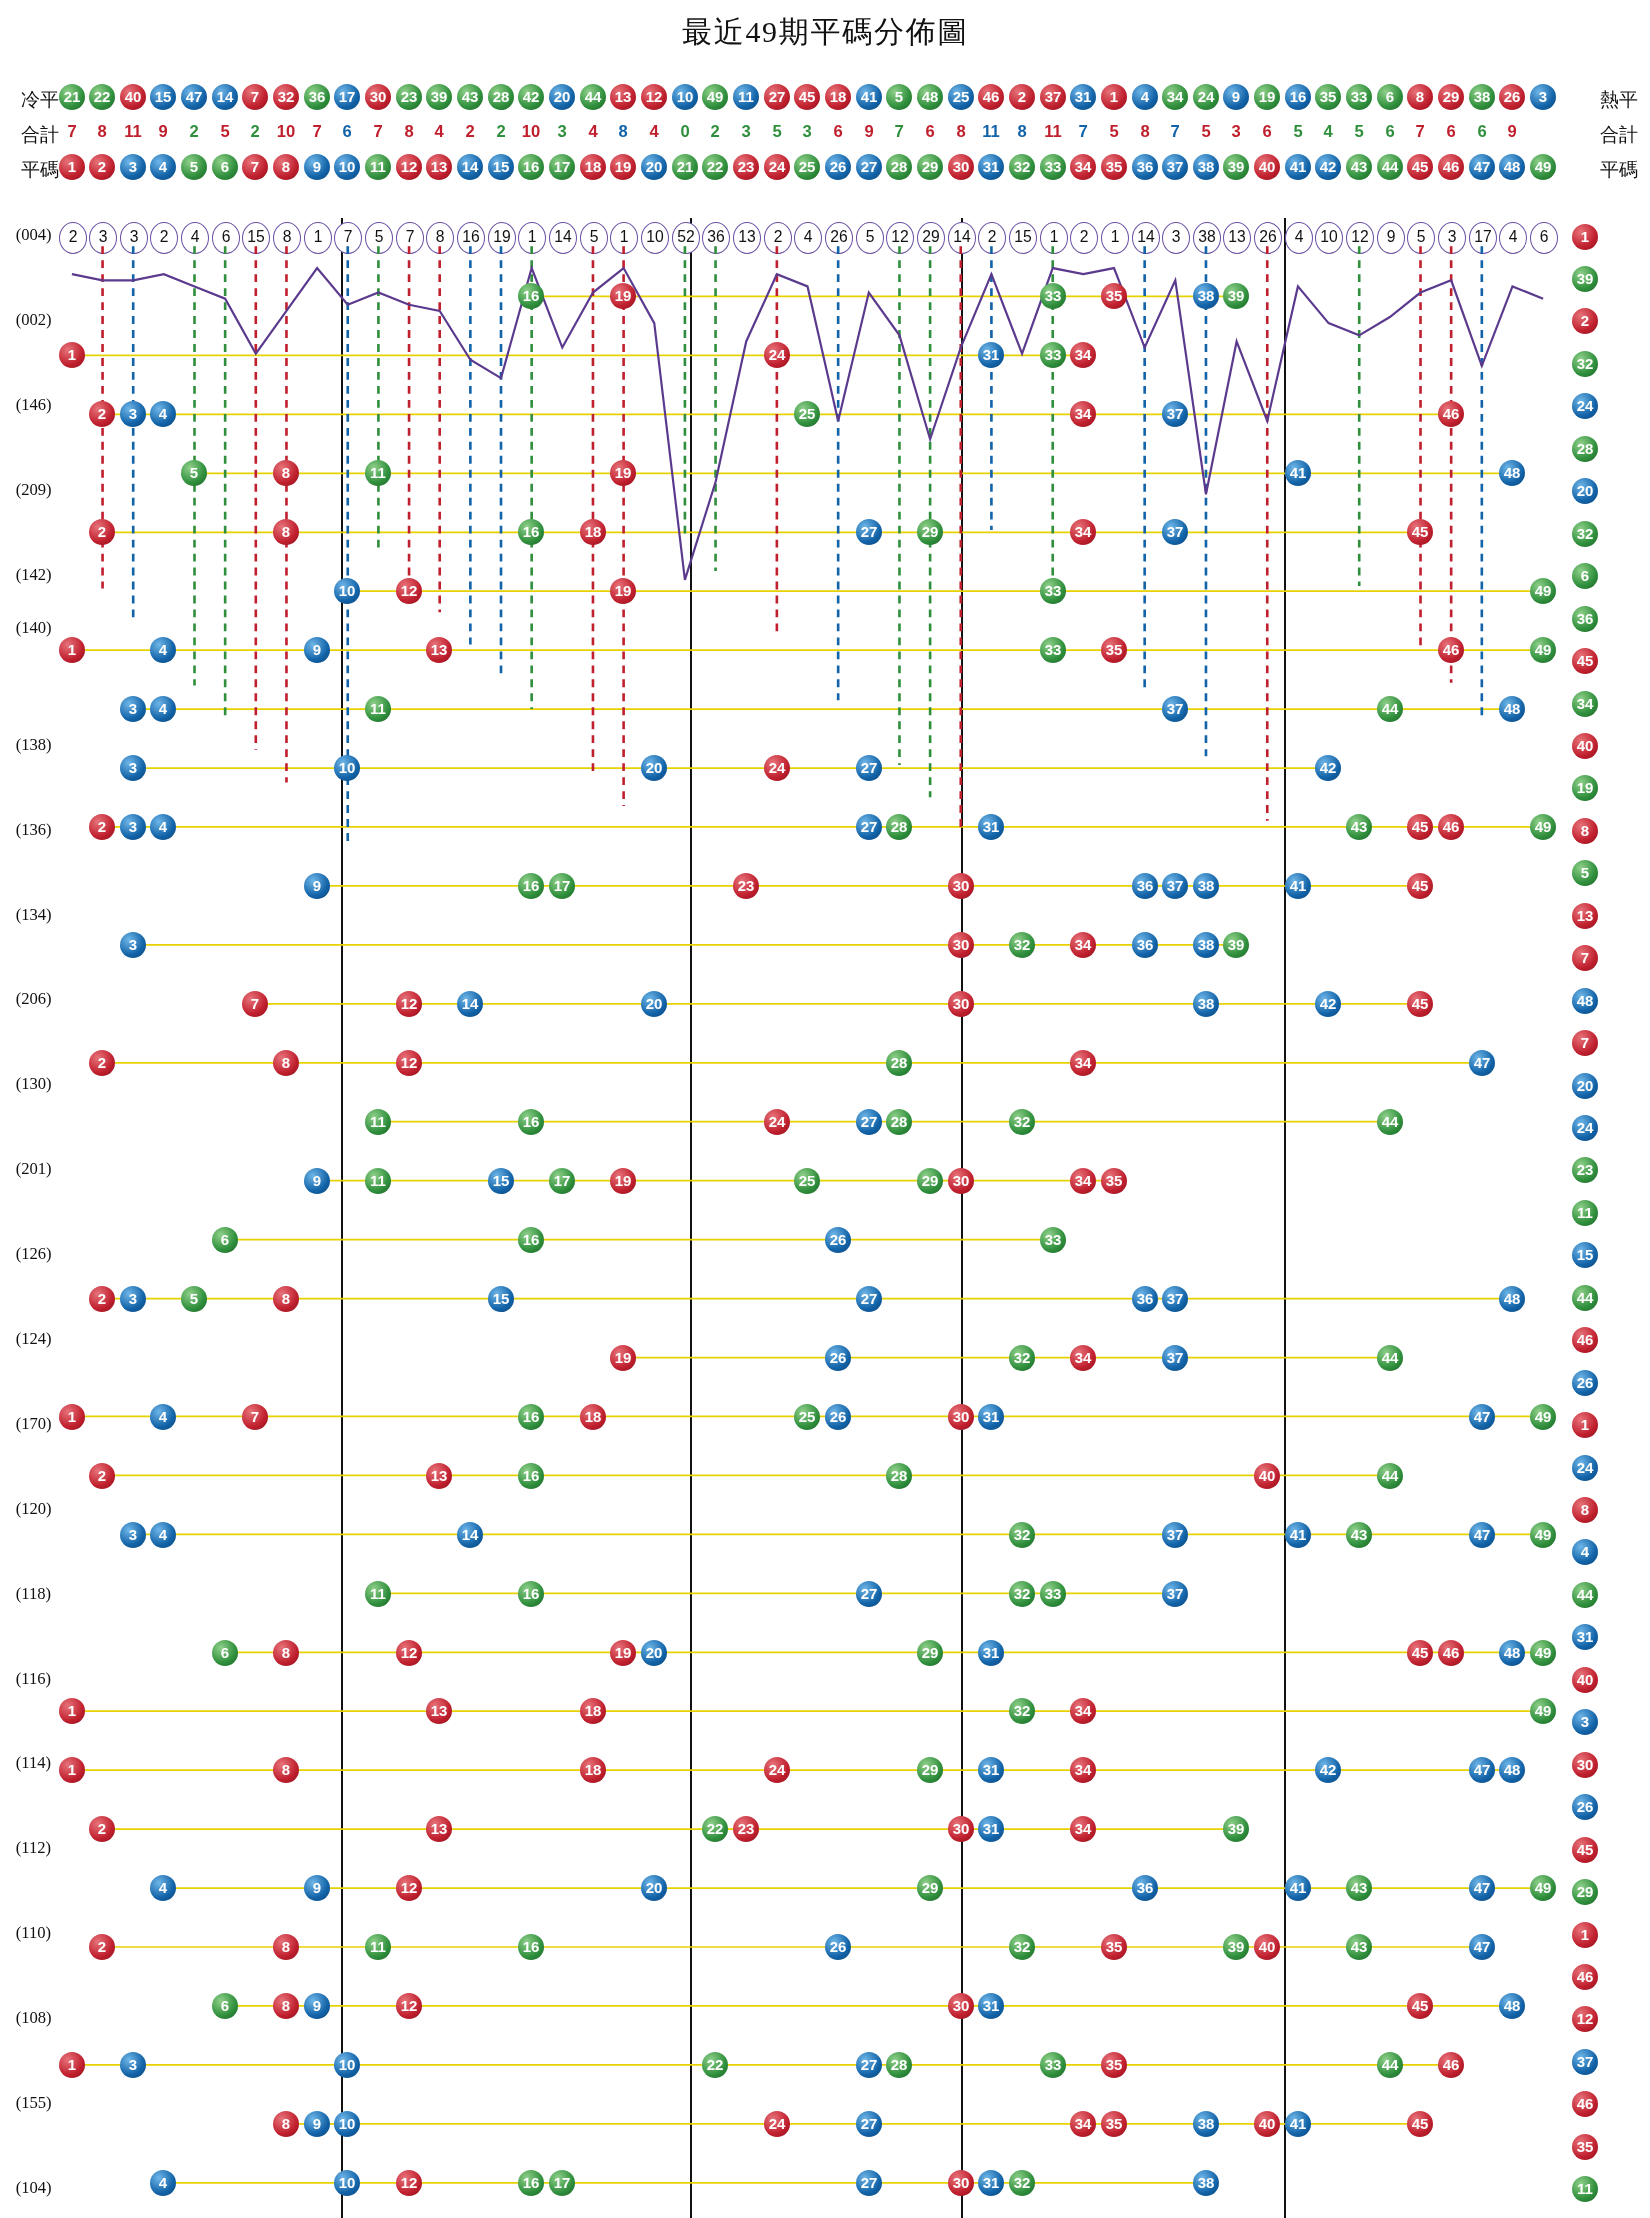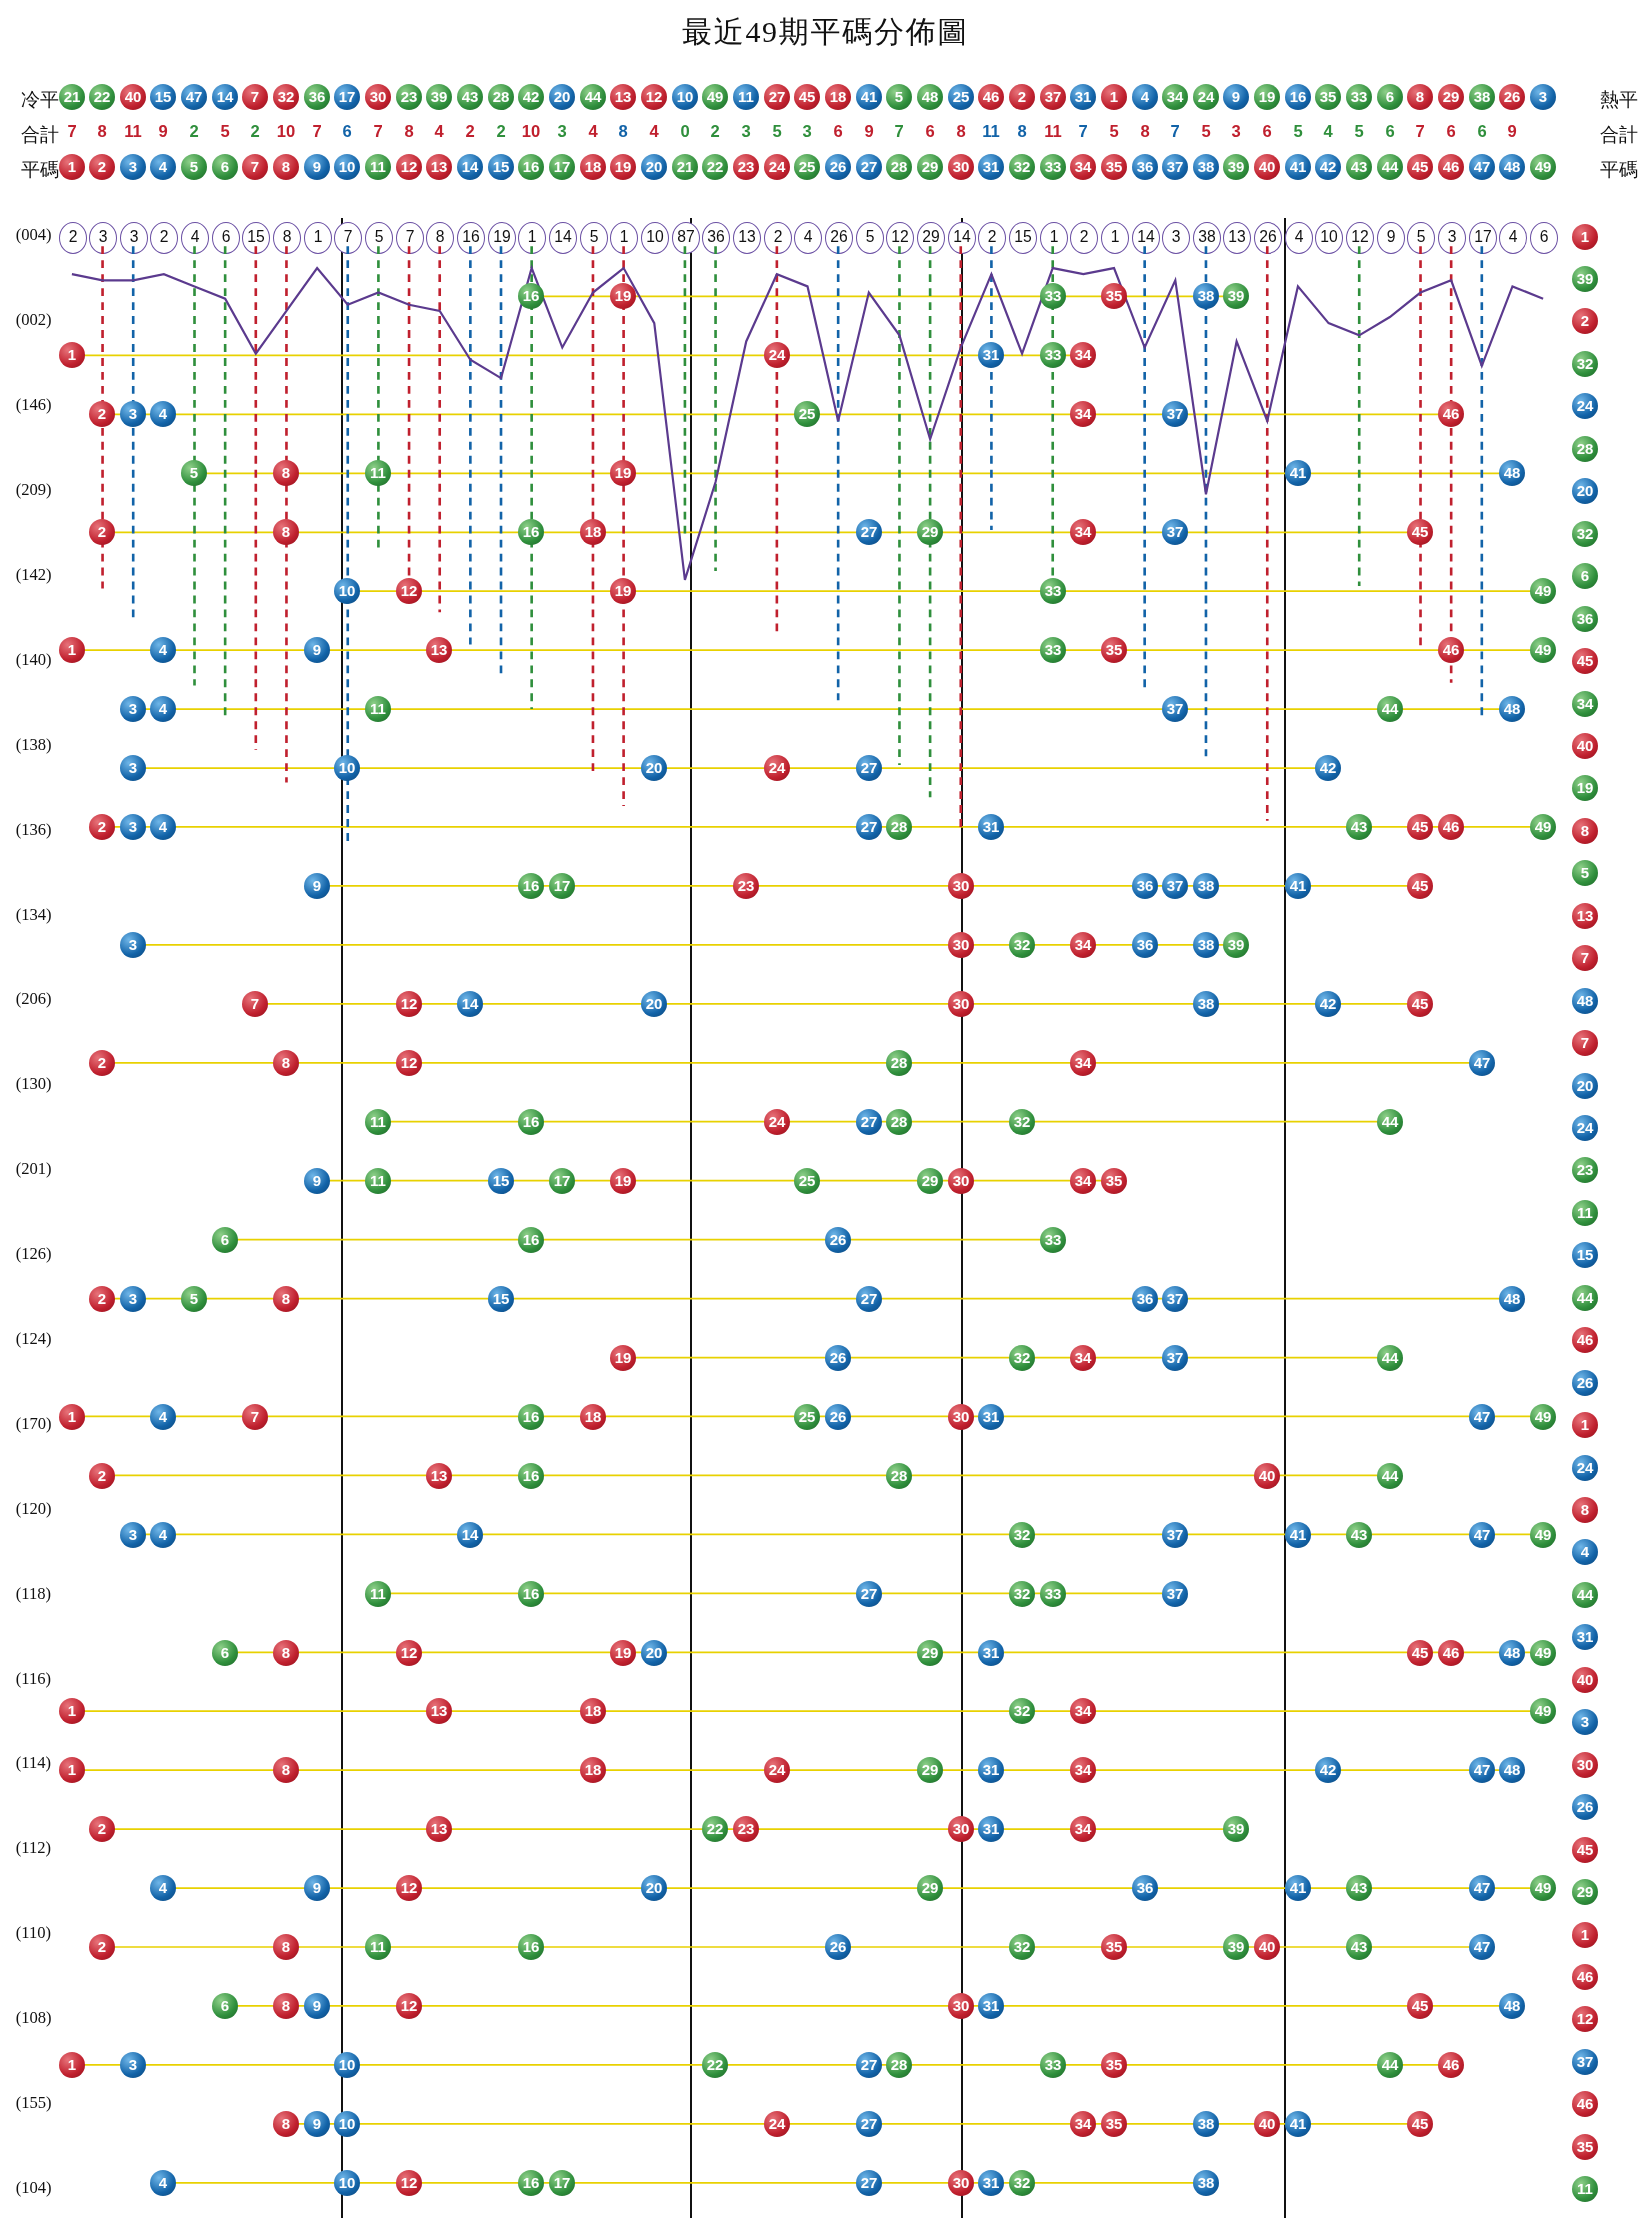--- a/index.html
+++ b/index.html
@@ -209,21 +209,21 @@
       <div class="ovalnum" style="left: 365px; top: 222px;">5</div>
       <div class="ovalnum" style="left: 396px; top: 222px;">7</div>
       <div class="ovalnum" style="left: 426px; top: 222px;">8</div>
       <div class="ovalnum" style="left: 457px; top: 222px;">16</div>
       <div class="ovalnum" style="left: 488px; top: 222px;">19</div>
       <div class="ovalnum" style="left: 518px; top: 222px;">1</div>
       <div class="ovalnum" style="left: 549px; top: 222px;">14</div>
       <div class="ovalnum" style="left: 580px; top: 222px;">5</div>
       <div class="ovalnum" style="left: 610px; top: 222px;">1</div>
       <div class="ovalnum" style="left: 641px; top: 222px;">10</div>
-      <div class="ovalnum" style="left: 672px; top: 222px;">87</div>
+      <div class="ovalnum" style="left: 672px; top: 222px;">52</div>
       <div class="ovalnum" style="left: 702px; top: 222px;">36</div>
       <div class="ovalnum" style="left: 733px; top: 222px;">13</div>
       <div class="ovalnum" style="left: 764px; top: 222px;">2</div>
       <div class="ovalnum" style="left: 794px; top: 222px;">4</div>
       <div class="ovalnum" style="left: 825px; top: 222px;">26</div>
       <div class="ovalnum" style="left: 856px; top: 222px;">5</div>
       <div class="ovalnum" style="left: 886px; top: 222px;">12</div>
       <div class="ovalnum" style="left: 917px; top: 222px;">29</div>
       <div class="ovalnum" style="left: 948px; top: 222px;">14</div>
       <div class="ovalnum" style="left: 978px; top: 222px;">2</div>
@@ -290,21 +290,21 @@
       <div class="ball red" style="left: 1572px; top: 2006px;">12</div>
       <div class="ball blue" style="left: 1572px; top: 2049px;">37</div>
       <div class="ball red" style="left: 1572px; top: 2091px;">46</div>
       <div class="ball red" style="left: 1572px; top: 2134px;">35</div>
       <div class="ball green" style="left: 1572px; top: 2176px;">11</div>
       <div class="rowlabel" style="left: 15.7px; top: 225px;">(004)</div>
       <div class="rowlabel" style="left: 15.7px; top: 310px;">(002)</div>
       <div class="rowlabel" style="left: 15.7px; top: 395px;">(146)</div>
       <div class="rowlabel" style="left: 15.7px; top: 480px;">(209)</div>
       <div class="rowlabel" style="left: 15.7px; top: 565px;">(142)</div>
-      <div class="rowlabel" style="left: 15.7px; top: 650px;">(140)</div>
+      <div class="rowlabel" style="left: 15.7px; top: 618px;">(140)</div>
       <div class="rowlabel" style="left: 15.7px; top: 735px;">(138)</div>
       <div class="rowlabel" style="left: 15.7px; top: 820px;">(136)</div>
       <div class="rowlabel" style="left: 15.7px; top: 905px;">(134)</div>
       <div class="rowlabel" style="left: 15.7px; top: 989px;">(206)</div>
       <div class="rowlabel" style="left: 15.7px; top: 1074px;">(130)</div>
       <div class="rowlabel" style="left: 15.7px; top: 1159px;">(201)</div>
       <div class="rowlabel" style="left: 15.7px; top: 1244px;">(126)</div>
       <div class="rowlabel" style="left: 15.7px; top: 1329px;">(124)</div>
       <div class="rowlabel" style="left: 15.7px; top: 1414px;">(170)</div>
       <div class="rowlabel" style="left: 15.7px; top: 1499px;">(120)</div>

